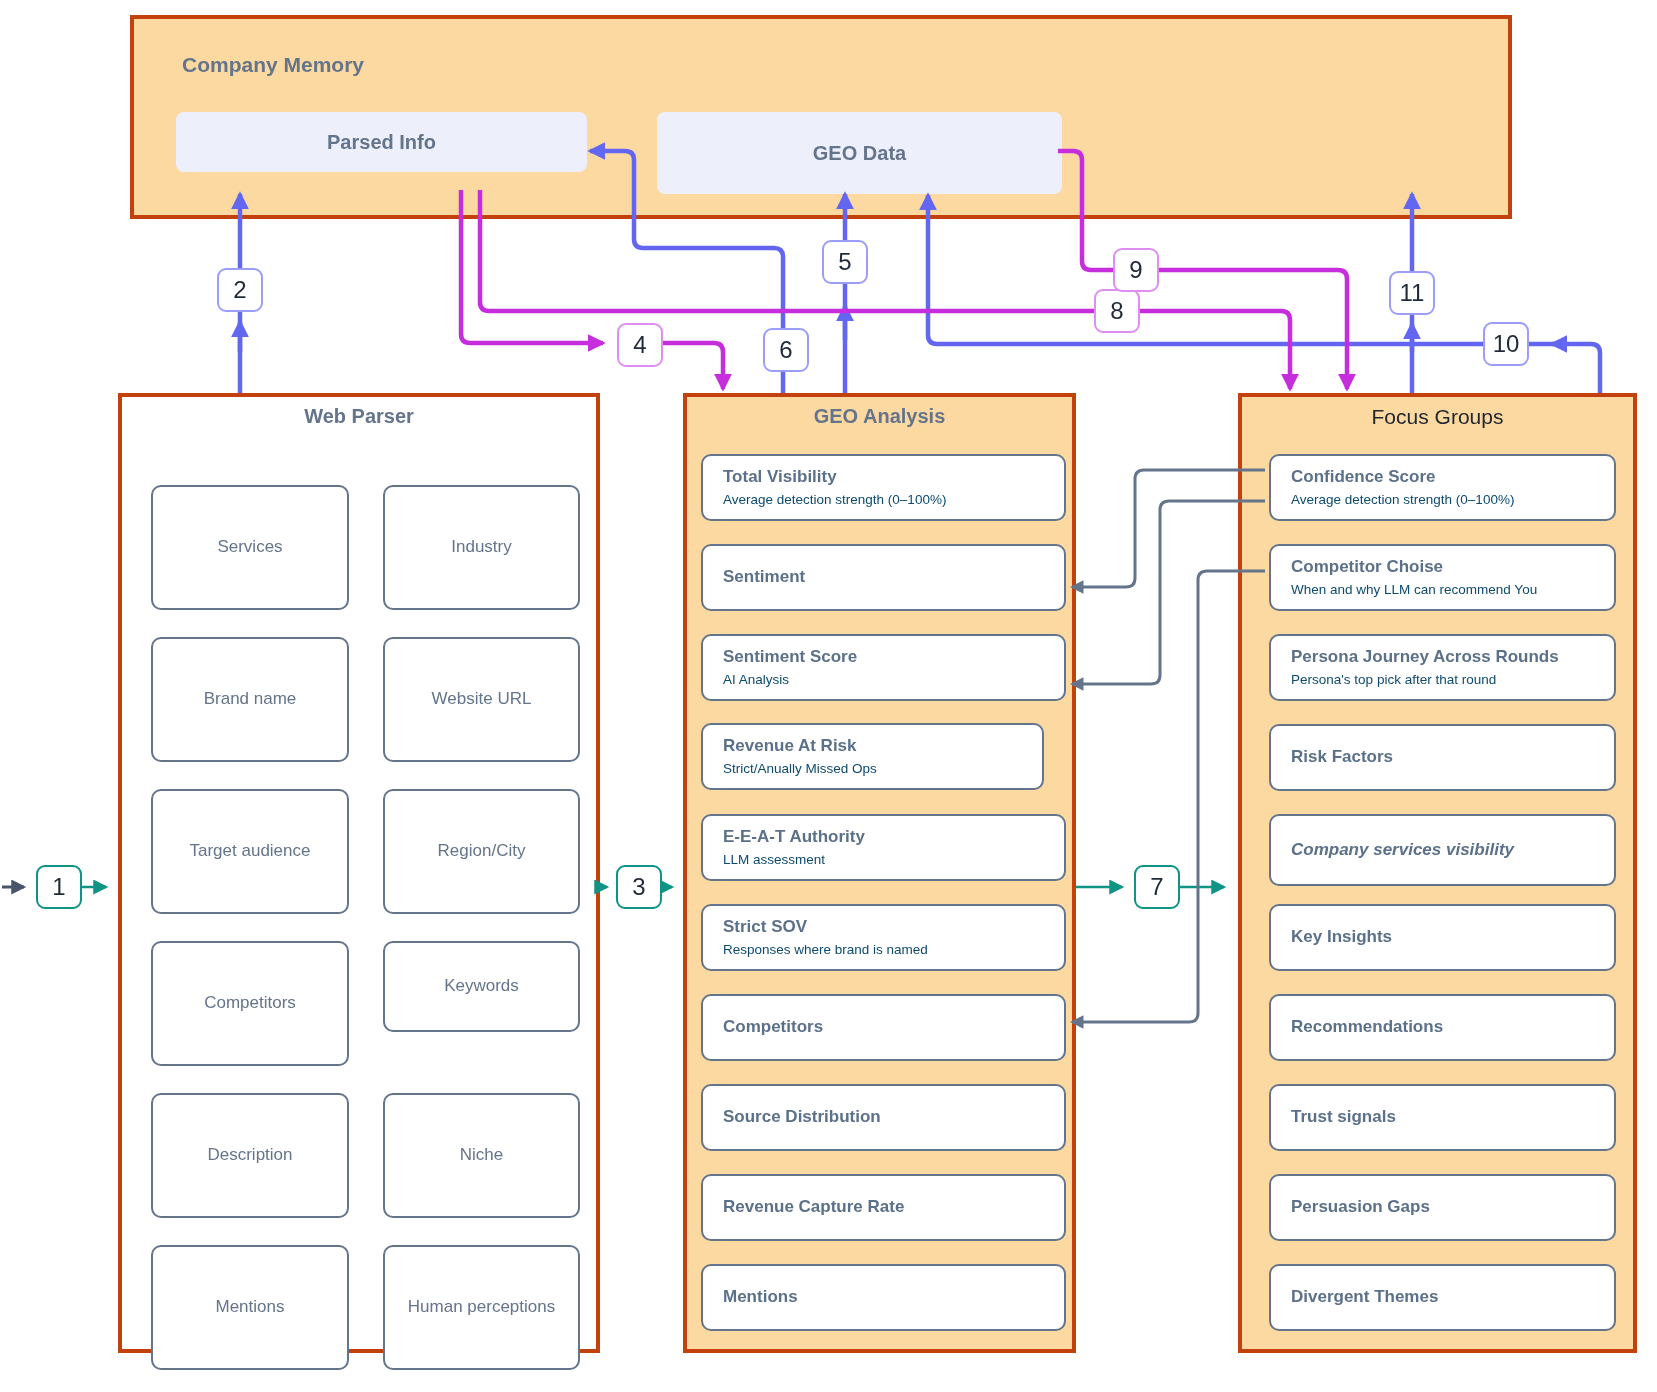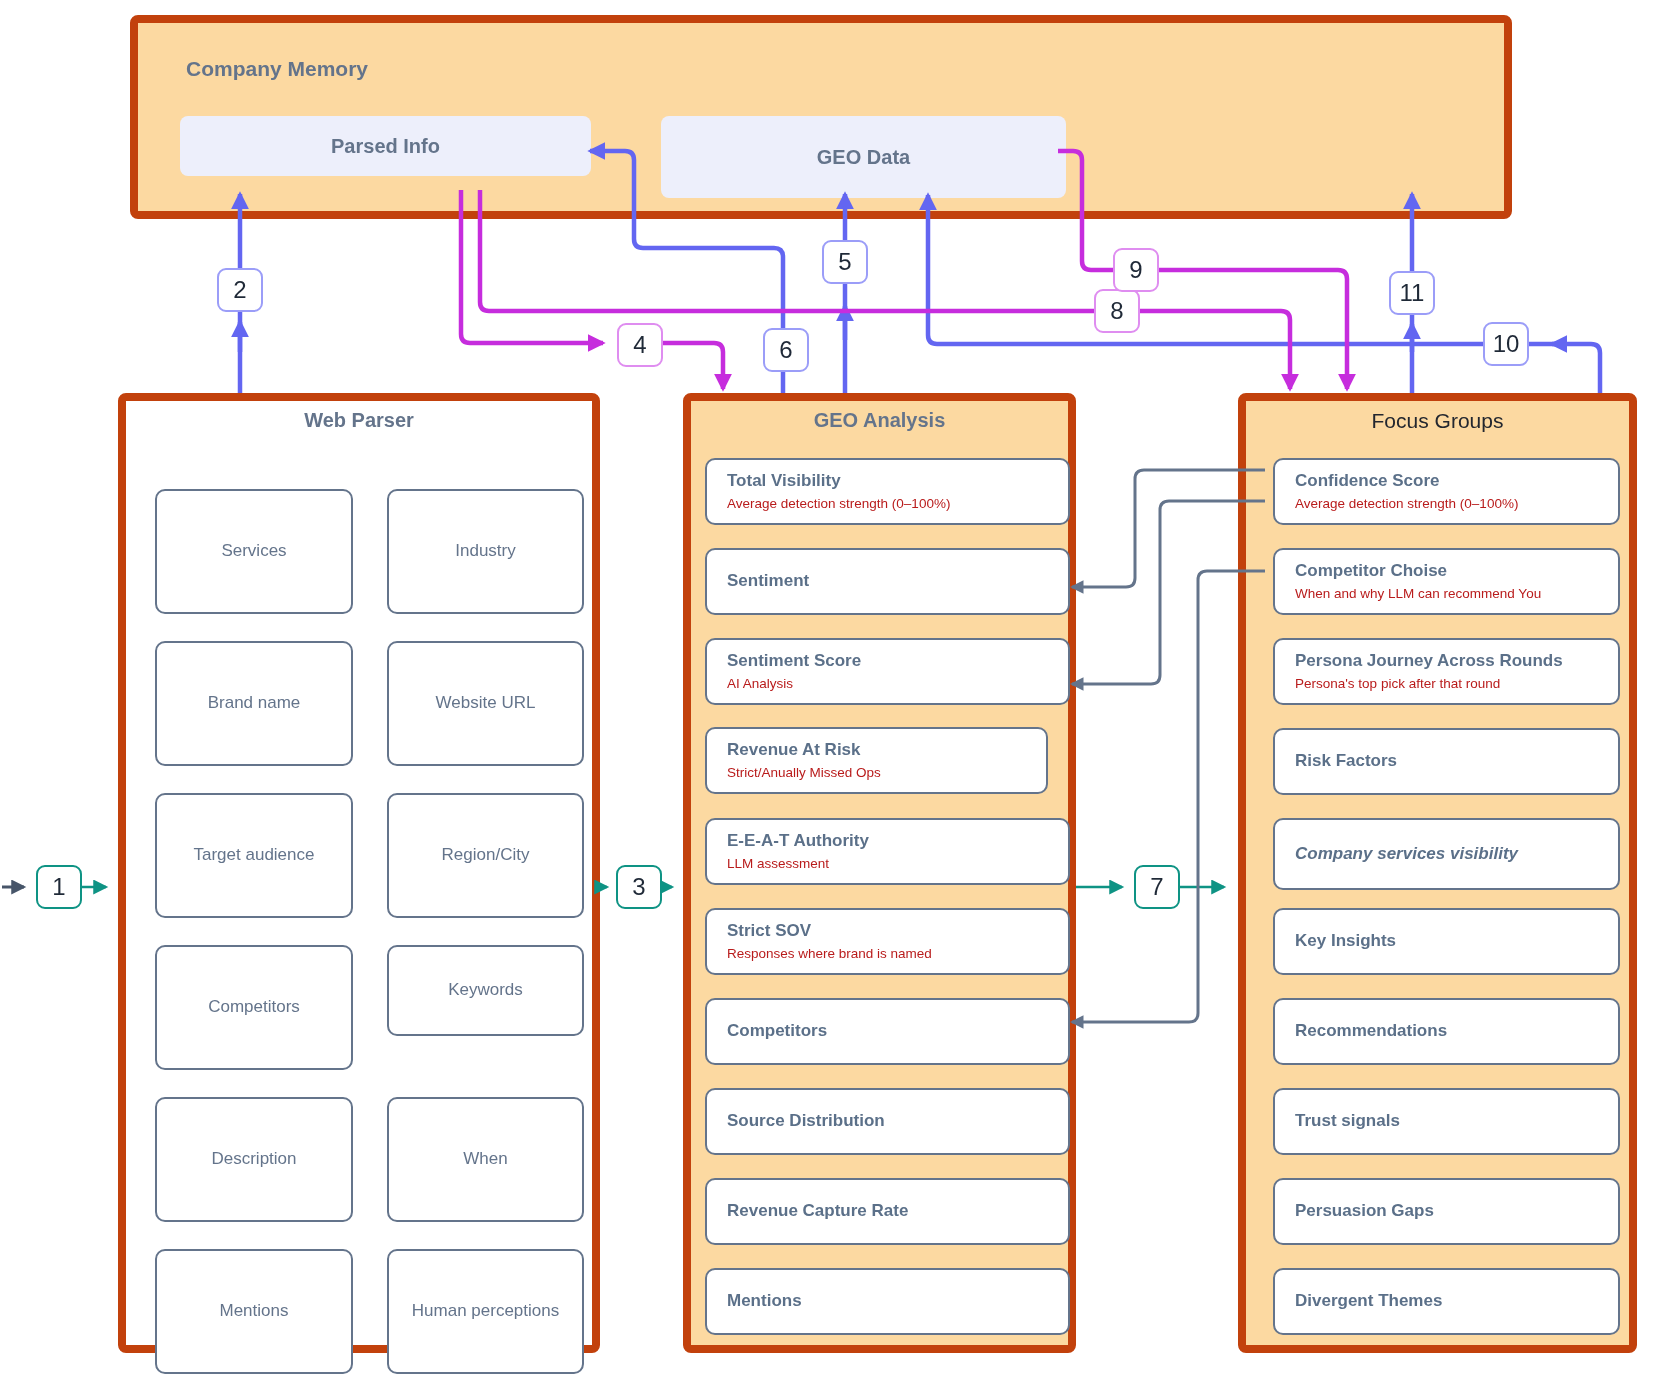--- a/index.html
+++ b/index.html
@@ -1,34 +1,34 @@
 <!DOCTYPE html>
 <html><head>
 <meta charset="utf-8">
 <style>
   html,body{margin:0;padding:0;background:#ffffff;}
   .canvas{position:relative;width:1657px;height:1392px;background:#ffffff;
           font-family:"Liberation Sans",sans-serif;overflow:hidden;}
-  .container{position:absolute;border:8px solid #c2410c;border-radius:8px;box-sizing:border-box;}
+  .container{position:absolute;border:4px solid #c2410c;border-radius:0;box-sizing:border-box;}
   .orange{background:#fcd9a1;}
   .whitebg{background:#ffffff;}
   .panel-title{position:absolute;top:8px;left:0;right:0;text-align:center;
                font-weight:bold;color:#64748b;font-size:20px;}
   .panel-title.dark{color:#23272f;font-weight:500;font-size:21px;}
   .cm-title{position:absolute;left:48px;top:34px;font-weight:bold;color:#64748b;font-size:21px;}
   .mem-box{position:absolute;background:#edeffb;border-radius:8px;display:flex;
            align-items:center;justify-content:center;font-weight:bold;
            font-size:20px;color:#64748b;}
   .item-box{position:absolute;background:#fff;border:2px solid #64748b;border-radius:10px;
             box-sizing:border-box;display:flex;flex-direction:column;justify-content:center;}
   .wp-box{align-items:center;text-align:right;padding:9px 16px;margin-top:32px;}
   .wp-box .lbl{color:#64748b;font-size:17px;line-height:1.35;}
   .info-box{padding-left:20px;padding-right:8px;}
   .info-box .bt{font-weight:bold;color:#5b7089;font-size:17px;line-height:1.2;}
-  .info-box .bs{color:#b91c1c;font-size:13.5px;margin-top:4px;line-height:1.2;}
+  .info-box .bs{color:#0c4a6e;font-size:13.5px;margin-top:4px;line-height:1.2;}
   svg.lines{position:absolute;left:0;top:0;z-index:4;pointer-events:none;}
   .badge{position:absolute;width:46px;height:44px;background:#ffffff;border-radius:9px;
          border:2px solid;box-sizing:border-box;display:flex;align-items:center;
          justify-content:center;font-size:24px;color:#1f2937;z-index:5;}
   .badge.teal{border-color:#0e9384;}
   .badge.indigo{border-color:#9b9df8;}
   .badge.magenta{border-color:#df8df0;}
   .p-indigo{stroke:#6366f1;stroke-width:4.5;fill:none;}
   .p-magenta{stroke:#c62ddd;stroke-width:4.5;fill:none;}
   .p-teal{stroke:#0e9384;stroke-width:2.5;fill:none;}
@@ -74,21 +74,21 @@
         <div class="item-box wp-box" style="left: 29px; top: 512px; width: 198px; height: 125px;">
           <span class="lbl">Competitors</span>
         </div>
         <div class="item-box wp-box" style="left: 261px; top: 512px; width: 197px; height: 91px;">
           <span class="lbl">Keywords</span>
         </div>
         <div class="item-box wp-box" style="left: 29px; top: 664px; width: 198px; height: 125px;">
           <span class="lbl">Description</span>
         </div>
         <div class="item-box wp-box" style="left: 261px; top: 664px; width: 197px; height: 125px;">
-          <span class="lbl">When</span>
+          <span class="lbl">Niche</span>
         </div>
         <div class="item-box wp-box" style="left: 29px; top: 816px; width: 198px; height: 125px;">
           <span class="lbl">Mentions</span>
         </div>
         <div class="item-box wp-box" style="left: 261px; top: 816px; width: 197px; height: 125px;">
           <span class="lbl">Human perceptions</span>
         </div>
       </div>
   </div>
 

